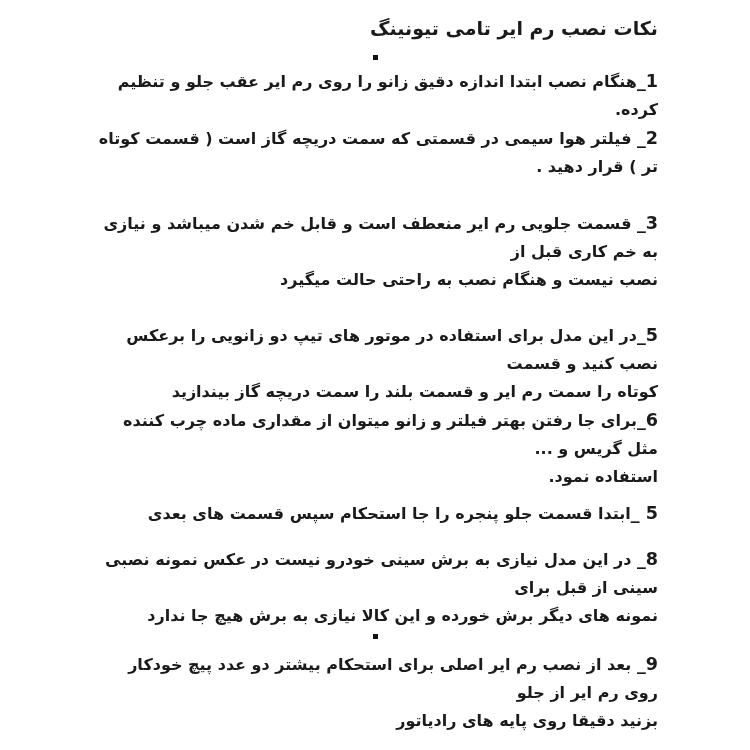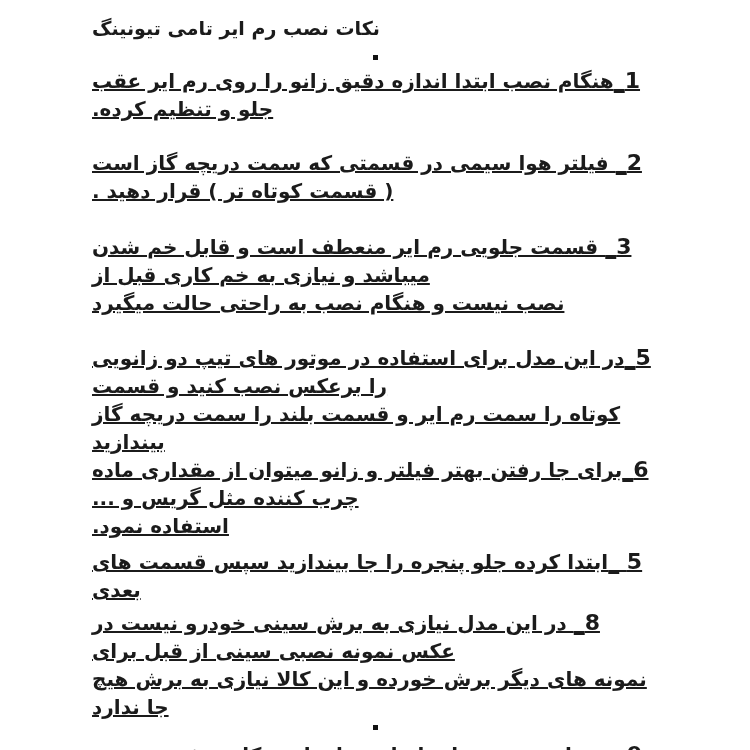--- a/index.html
+++ b/index.html
@@ -11,21 +11,21 @@
     width: 750px;
     height: 750px;
     overflow: hidden;
   }
   .doc {
     box-sizing: border-box;
     width: 750px;
     height: 750px;
     padding: 14px 92px 0 92px;
     direction: rtl;
-    text-align: left;
+    text-align: right;
     font-family: "DejaVu Sans", sans-serif;
     font-weight: bold;
     color: #1b1b1b;
     -webkit-font-smoothing: antialiased;
   }
   .title {
     margin: 0;
     font-size: 19px;
     line-height: 28px;
     font-weight: bold;
@@ -34,37 +34,36 @@
   .dot {
     background: #111111;
     margin-left: auto;
     margin-right: auto;
   }
   .dot-sm { width: 5px; height: 5px; }
   #dot-1 { margin-top: 13px; }
   #dot-2 { margin-top: 4px; }
   .item {
     margin: 0;
-    font-size: 20px;
+    font-size: 16px;
     line-height: 28px;
     white-space: pre-line;
-    text-decoration: underline;
   }
   .item .num {
     font-size: 1.1em;
     letter-spacing: 0.5px;
   }
   #i1  { margin-top: 7px; }
-  #i2  { margin-top: 26px; }
+  #i2  { }
   #i3  { margin-top: 28px; }
   #i4  { margin-top: 19px; }
   #i5  { margin-top: 27px; }
   #i6  { margin-top: 0; }
   #i7  { margin-top: 8px; }
-  #i8  { margin-top: 5px; }
+  #i8  { margin-top: 17px; }
   #i9  { margin-top: 11px; }
 </style>
 </head>
 <body>
 
 <div class="doc">
 
   <h1 class="title">نکات نصب رم ایر تامی تیونینگ</h1>
 
   <div class="dot dot-sm" id="dot-1"></div>
@@ -76,21 +75,21 @@
   <p class="item" id="i3"><span class="num">3_</span><span class="txt"> قسمت جلویی رم ایر منعطف است و قابل خم شدن میباشد و نیازی به خم کاری قبل از
 نصب نیست و هنگام نصب به راحتی حالت میگیرد</span></p>
 
 
   <p class="item" id="i5"><span class="num">5_</span><span class="txt">در این مدل برای استفاده در موتور های تیپ دو زانویی را برعکس نصب کنید و قسمت
 کوتاه را سمت رم ایر و قسمت بلند را سمت دریچه گاز بیندازید</span></p>
 
   <p class="item" id="i6"><span class="num">6_</span><span class="txt">برای جا رفتن بهتر فیلتر و زانو میتوان از مقداری ماده چرب کننده مثل گریس و ...
 استفاده نمود.</span></p>
 
-  <p class="item" id="i7"><span class="num">5 _</span><span class="txt">ابتدا کرده جلو پنجره را جا بیندازید سپس قسمت های بعدی</span></p>
+  <p class="item" id="i7"><span class="num">5 _</span><span class="txt">ابتدا قسمت جلو پنجره را جا استحکام سپس قسمت های بعدی</span></p>
 
   <p class="item" id="i8"><span class="num">8_</span><span class="txt"> در این مدل نیازی به برش سینی خودرو نیست در عکس نمونه نصبی سینی از قبل برای
 نمونه های دیگر برش خورده و این کالا نیازی به برش هیچ جا ندارد</span></p>
 
   <div class="dot dot-sm" id="dot-2"></div>
 
   <p class="item" id="i9"><span class="num">9_</span><span class="txt"> بعد از نصب رم ایر اصلی برای استحکام بیشتر دو عدد پیچ خودکار روی رم ایر از جلو
 بزنید دقیقا روی پایه های رادیاتور</span></p>
 
 </div>

